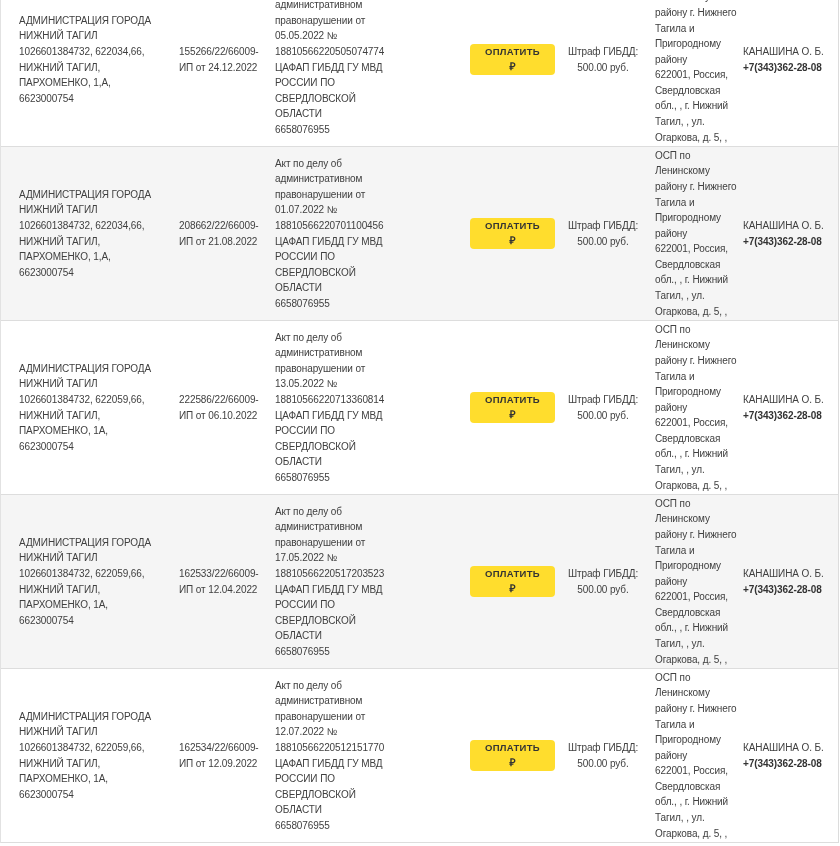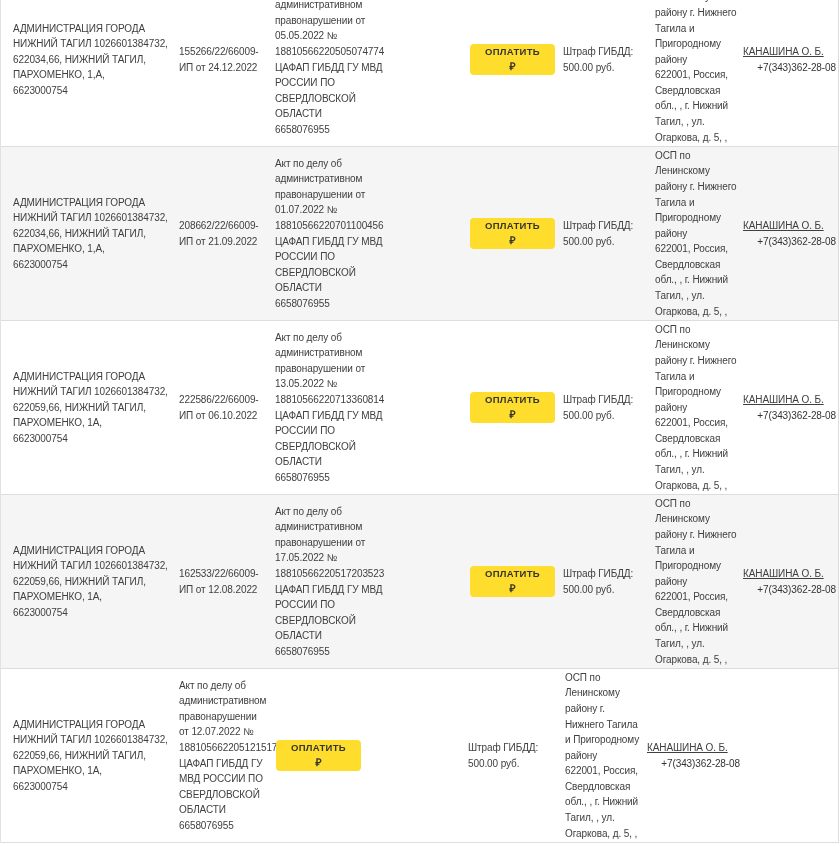--- a/index.html
+++ b/index.html
@@ -32,26 +32,26 @@
     height: 173px;
     border-bottom: 1px solid #ddd;
     background: #fff;
   }
   .row:nth-child(even) {
     background: #f5f5f5;
   }
   .cell {
     line-height: 15.6px;
   }
-  .c-debtor { padding-left: 12px; padding-right: 2px; }
+  .c-debtor { padding-left: 18px; padding-right: 2px; }
   .c-case   { padding-left: 8px; padding-right: 2px; }
   .c-doc    { padding-left: 8px; }
   .c-doc .doc-text, .c-doc .doc-inn { max-width: 128px; }
   .c-fine   { padding-left: 7px; }
-  .c-fine .fine-text { max-width: 80px; }
+  .c-fine .fine-text { max-width: 80px; text-align: center; }
   .c-dept   { padding-left: 9px; padding-right: 4px; }
   .c-bailiff{ padding-left: 1px; padding-right: 2px; }
   .pay-btn {
     margin-left: 9px;
     width: 85px;
     height: 31px;
     background: var(--accent, #ffdd2d);
     border: none;
     border-radius: 4px;
     display: flex;
@@ -65,22 +65,22 @@
     color: #333;
     cursor: pointer;
     padding: 0;
     flex-direction: column;
   }
   .pay-btn .rub {
     font-weight: 700;
     font-size: 10.5px;
     letter-spacing: 0;
   }
-  .bailiff-name { color: #404040; text-decoration: underline; }
-  .bailiff-phone { font-weight: 400; color: #333; text-align: right; }
+  .bailiff-name { color: #404040; }
+  .bailiff-phone { font-weight: 700; color: #333; }
 </style>
 </head>
 <body>
 
 <div class="table">
   <div id="rows">
   <div class="row">
     <div class="cell c-debtor">
       <div>АДМИНИСТРАЦИЯ ГОРОДА НИЖНИЙ ТАГИЛ 1026601384732, 622034,66, НИЖНИЙ ТАГИЛ, ПАРХОМЕНКО, 1,А,</div>
       <div>6623000754</div>
@@ -110,21 +110,21 @@
       <div class="bailiff-phone">+7(343)362-28-08</div>
     </div>
   </div>
 
   <div class="row">
     <div class="cell c-debtor">
       <div>АДМИНИСТРАЦИЯ ГОРОДА НИЖНИЙ ТАГИЛ 1026601384732, 622034,66, НИЖНИЙ ТАГИЛ, ПАРХОМЕНКО, 1,А,</div>
       <div>6623000754</div>
     </div>
     <div class="cell c-case">
-      <div>208662/22/66009-ИП от 21.09.2022</div>
+      <div>208662/22/66009-ИП от 21.08.2022</div>
     </div>
     <div class="cell c-doc">
       <div class="doc-text">Акт по делу об административном правонарушении от 01.07.2022 № 18810566220701100456 ЦАФАП ГИБДД ГУ МВД РОССИИ ПО СВЕРДЛОВСКОЙ ОБЛАСТИ</div>
       <div class="doc-inn">6658076955</div>
     </div>
     <div class="cell c-pay">
       <button class="pay-btn">
         <span>ОПЛАТИТЬ</span>
         <span class="rub">₽</span>
       </button>
@@ -172,21 +172,21 @@
       <div class="bailiff-phone">+7(343)362-28-08</div>
     </div>
   </div>
 
   <div class="row">
     <div class="cell c-debtor">
       <div>АДМИНИСТРАЦИЯ ГОРОДА НИЖНИЙ ТАГИЛ 1026601384732, 622059,66, НИЖНИЙ ТАГИЛ, ПАРХОМЕНКО, 1А,</div>
       <div>6623000754</div>
     </div>
     <div class="cell c-case">
-      <div>162533/22/66009-ИП от 12.08.2022</div>
+      <div>162533/22/66009-ИП от 12.04.2022</div>
     </div>
     <div class="cell c-doc">
       <div class="doc-text">Акт по делу об административном правонарушении от 17.05.2022 № 18810566220517203523 ЦАФАП ГИБДД ГУ МВД РОССИИ ПО СВЕРДЛОВСКОЙ ОБЛАСТИ</div>
       <div class="doc-inn">6658076955</div>
     </div>
     <div class="cell c-pay">
       <button class="pay-btn">
         <span>ОПЛАТИТЬ</span>
         <span class="rub">₽</span>
       </button>
@@ -201,20 +201,23 @@
     <div class="cell c-bailiff">
       <div class="bailiff-name">КАНАШИНА О. Б.</div>
       <div class="bailiff-phone">+7(343)362-28-08</div>
     </div>
   </div>
 
   <div class="row">
     <div class="cell c-debtor">
       <div>АДМИНИСТРАЦИЯ ГОРОДА НИЖНИЙ ТАГИЛ 1026601384732, 622059,66, НИЖНИЙ ТАГИЛ, ПАРХОМЕНКО, 1А,</div>
       <div>6623000754</div>
+    </div>
+    <div class="cell c-case">
+      <div>162534/22/66009-ИП от 12.09.2022</div>
     </div>
     <div class="cell c-doc">
       <div class="doc-text">Акт по делу об административном правонарушении от 12.07.2022 № 18810566220512151770 ЦАФАП ГИБДД ГУ МВД РОССИИ ПО СВЕРДЛОВСКОЙ ОБЛАСТИ</div>
       <div class="doc-inn">6658076955</div>
     </div>
     <div class="cell c-pay">
       <button class="pay-btn">
         <span>ОПЛАТИТЬ</span>
         <span class="rub">₽</span>
       </button>

